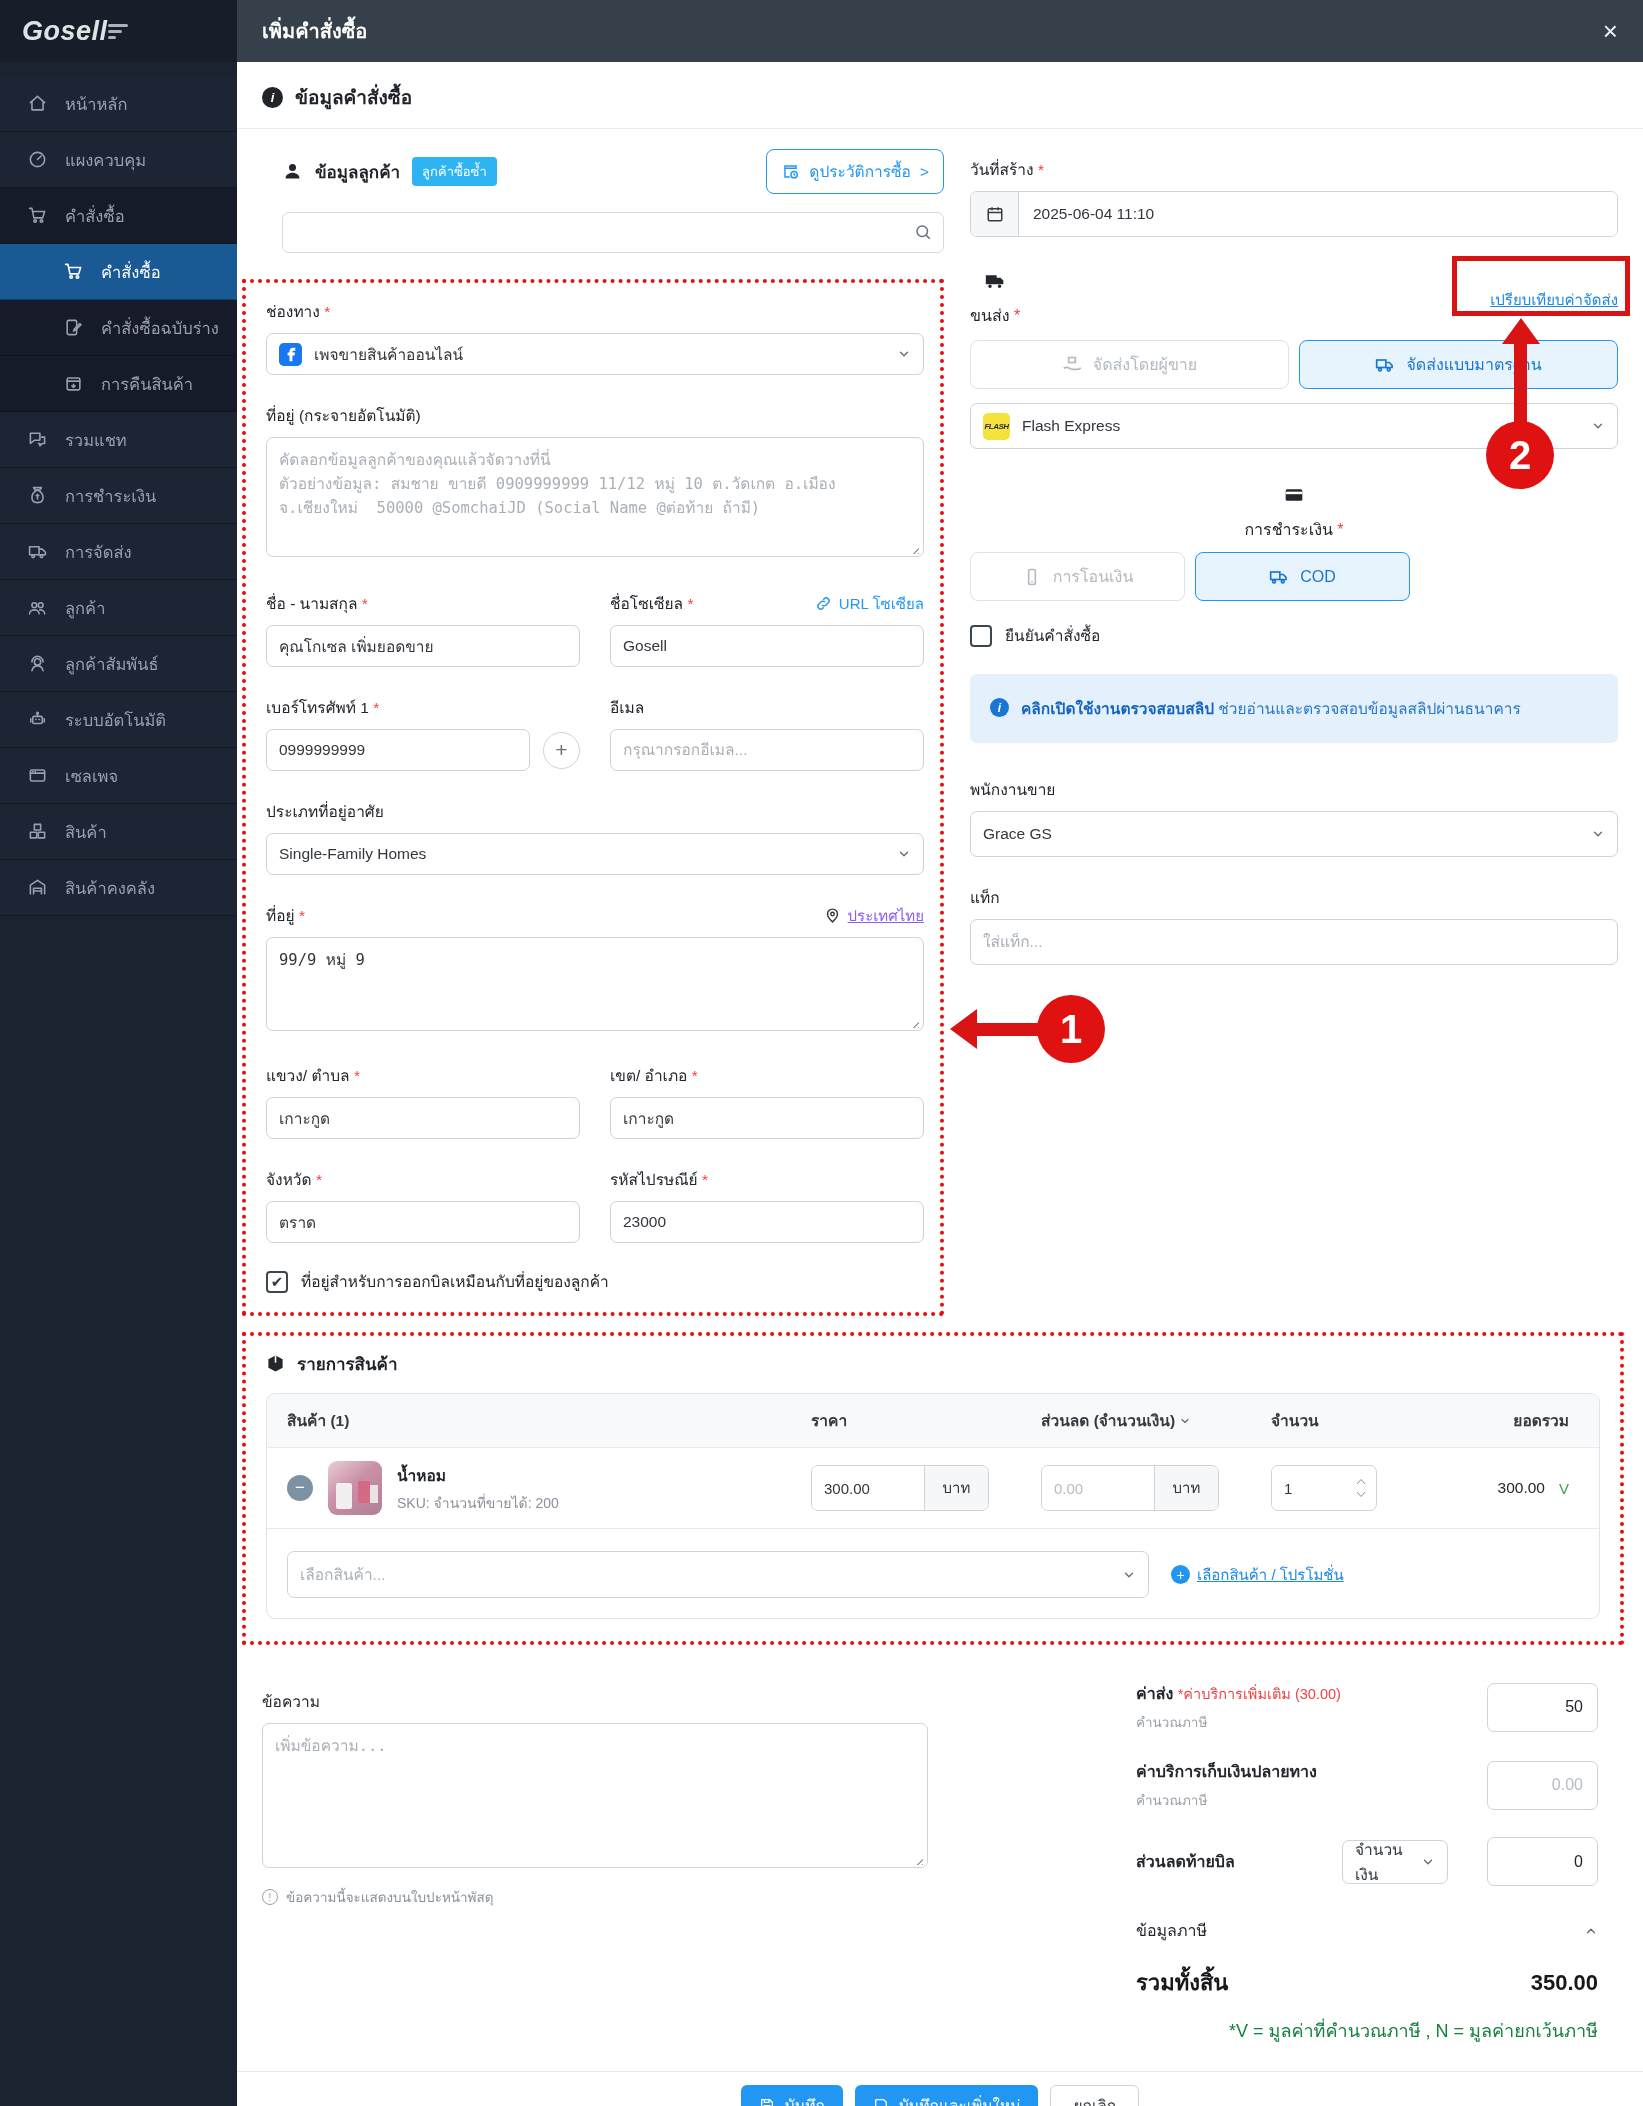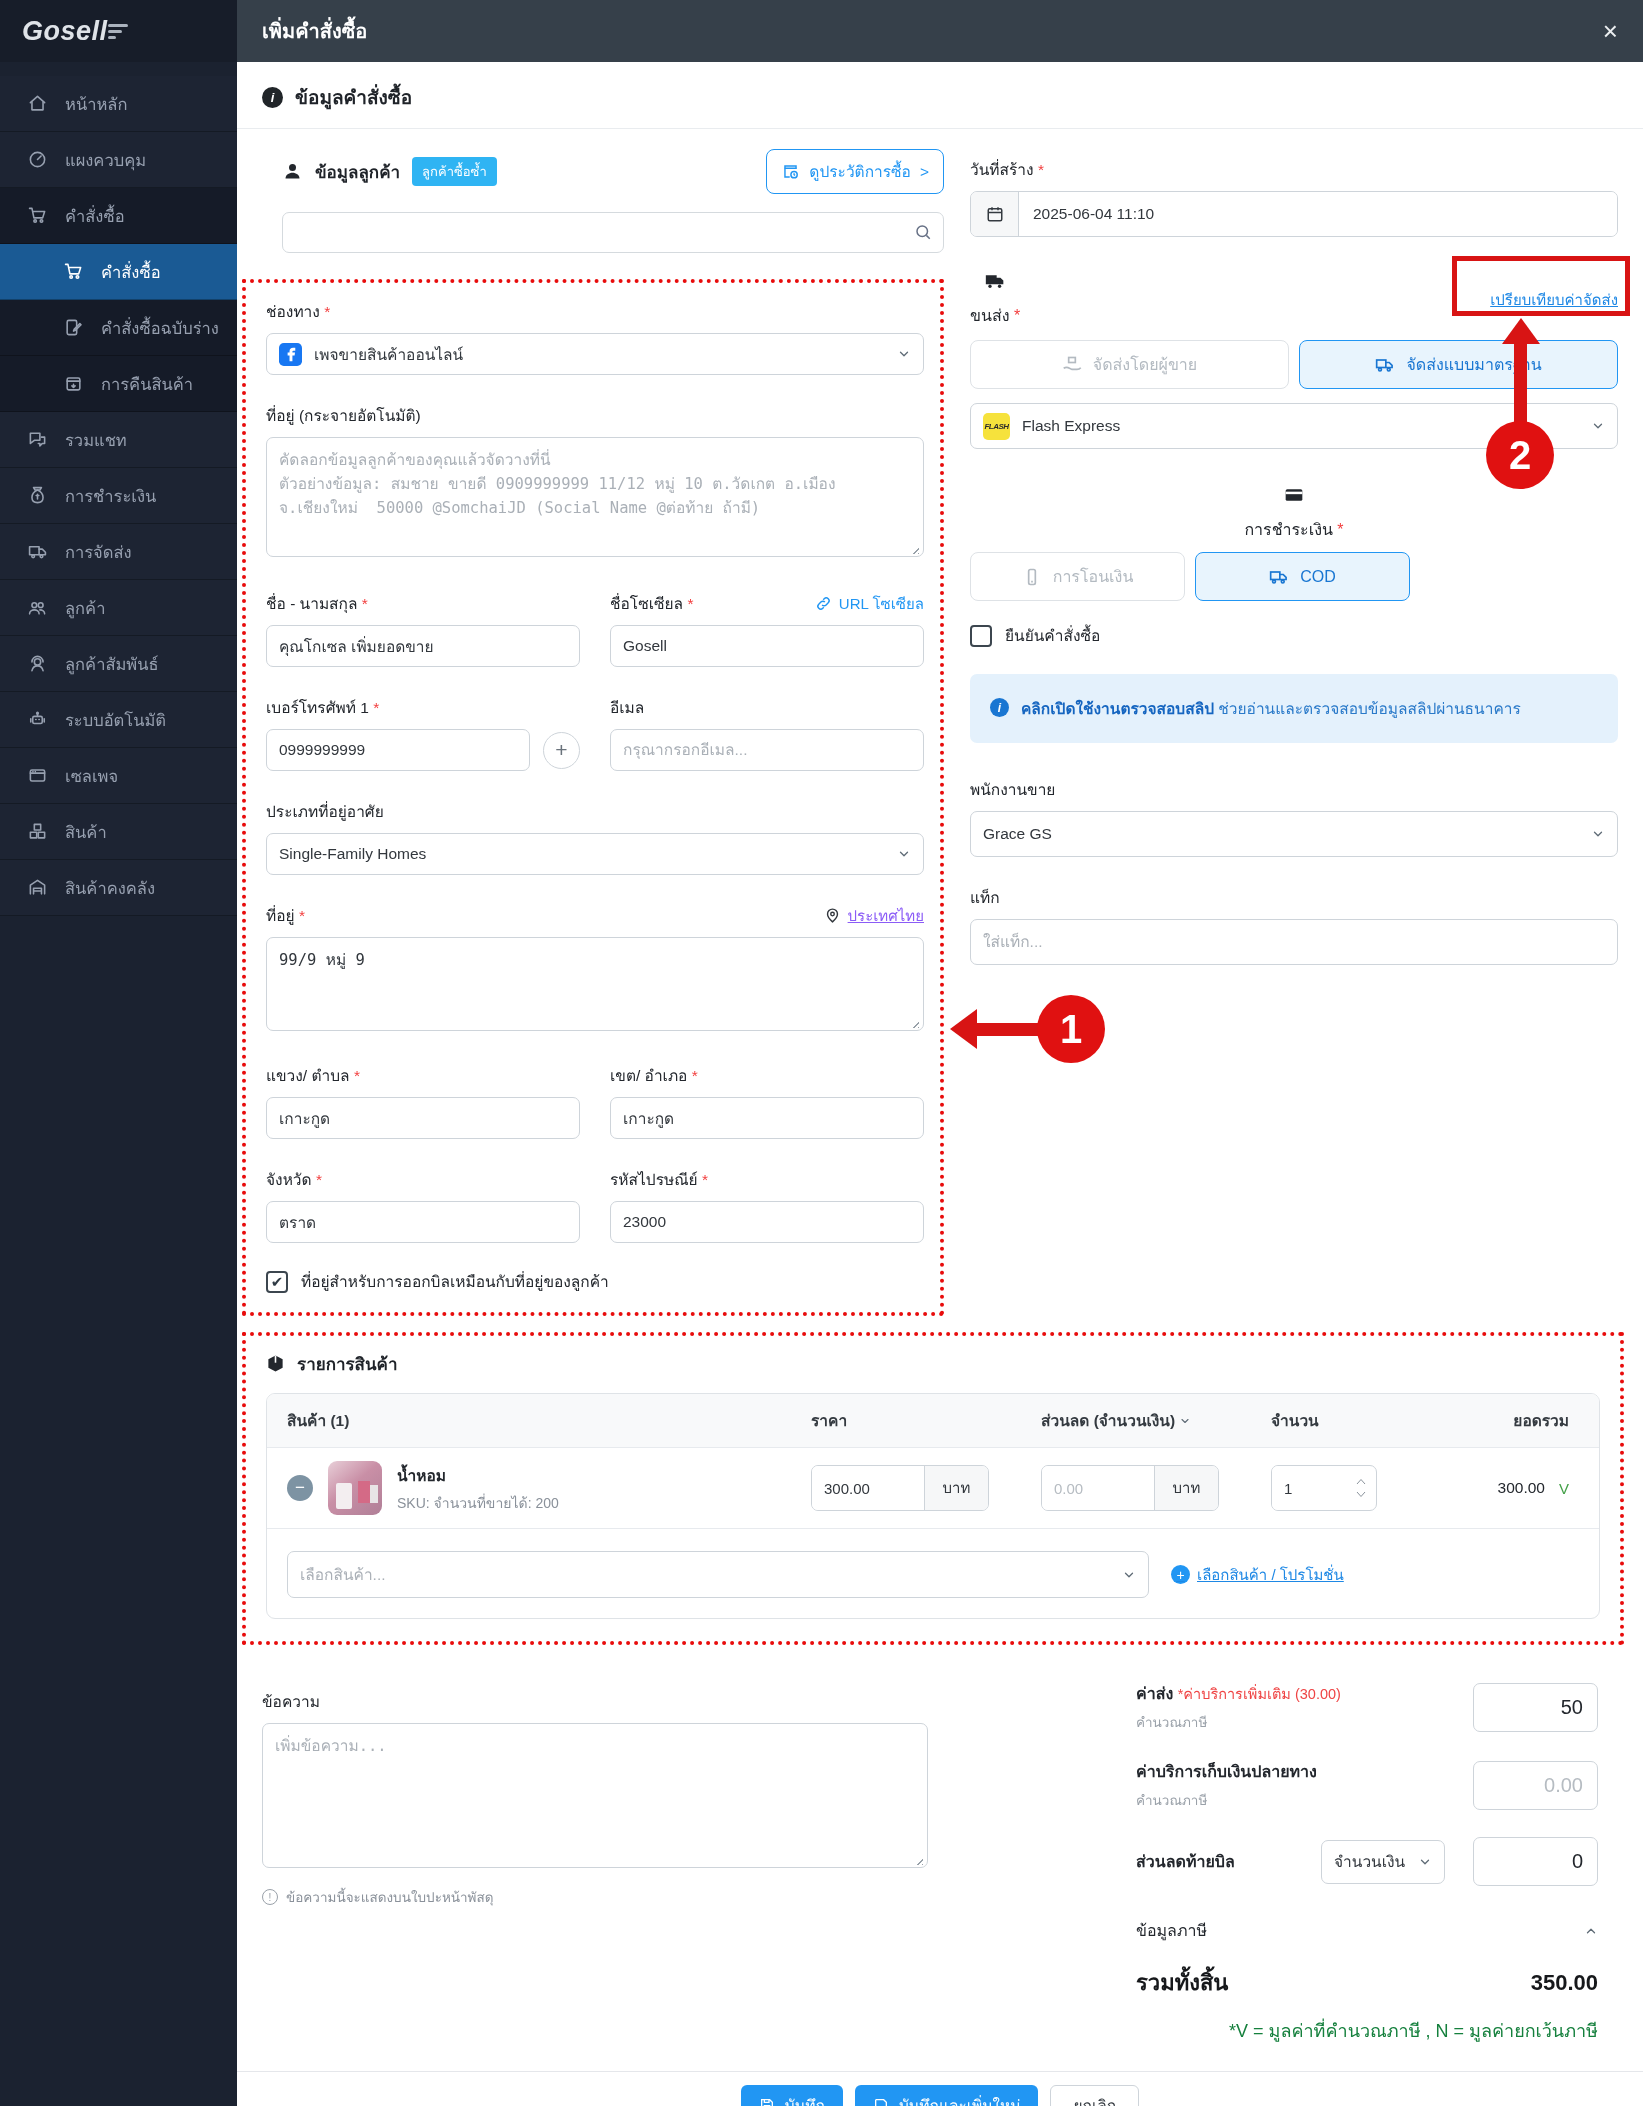--- a/index.html
+++ b/index.html
@@ -144,23 +144,23 @@
   .msg-col { width:666px; min-width:666px; }
   .sum-col { margin-left:auto; width:462px; margin-right:20px; }
   .note-row { display:flex; align-items:center; gap:8px; margin-top:14px; color:#8a919a; font-size:13.5px; }
   .note-row .oi { width:16px; height:16px; border:1.4px solid #9aa1a9; border-radius:50%; color:#9aa1a9; font-size:10px;
     display:flex; align-items:center; justify-content:center; flex:none; }
   .sum-row { display:flex; align-items:center; margin-bottom:26px; }
   .sum-lbls { flex:1; }
   .sum-l1 { font-size:16px; color:#23272d; font-weight:700; }
   .sum-l1 .red { color:#ef4444; font-weight:400; font-size:14.5px; }
   .sum-l2 { font-size:13.5px; color:#9aa1a9; margin-top:5px; }
-  .sum-inp { width:125px; height:49px; border:1px solid #ced4da; border-radius:7px; text-align:right; padding:0 14px; font-size:20px; color:#23272d; }
+  .sum-inp { width:111px; height:49px; border:1px solid #ced4da; border-radius:7px; text-align:right; padding:0 14px; font-size:16px; color:#23272d; }
   .sum-inp::placeholder { color:#b6bcc2; }
-  .disc-sel { width:124px; height:44px; margin-right:28px; }
+  .disc-sel { width:106px; height:44px; margin-right:39px; }
   .tax-row { display:flex; align-items:center; justify-content:space-between; padding:6px 0 22px 0; }
   .tax-row span { font-size:16px; color:#23272d; }
   .grand { display:flex; align-items:center; justify-content:space-between; }
   .grand .gl { font-size:22px; font-weight:800; color:#16181b; }
   .legend { text-align:right; color:#15803d; font-size:18px; margin-top:16px; }
 
   
   .footer { border-top:1px solid #e5e7eb; margin:26px -25px 0 -25px; padding:13px 0; display:flex; justify-content:center; gap:12px; }
   .btn { height:40px; border-radius:6px; font-size:15.5px; display:flex; align-items:center; gap:10px; padding:0 18px; cursor:pointer; border:none; }
   .btn.blue { background:#2196f3; color:#fff; }

